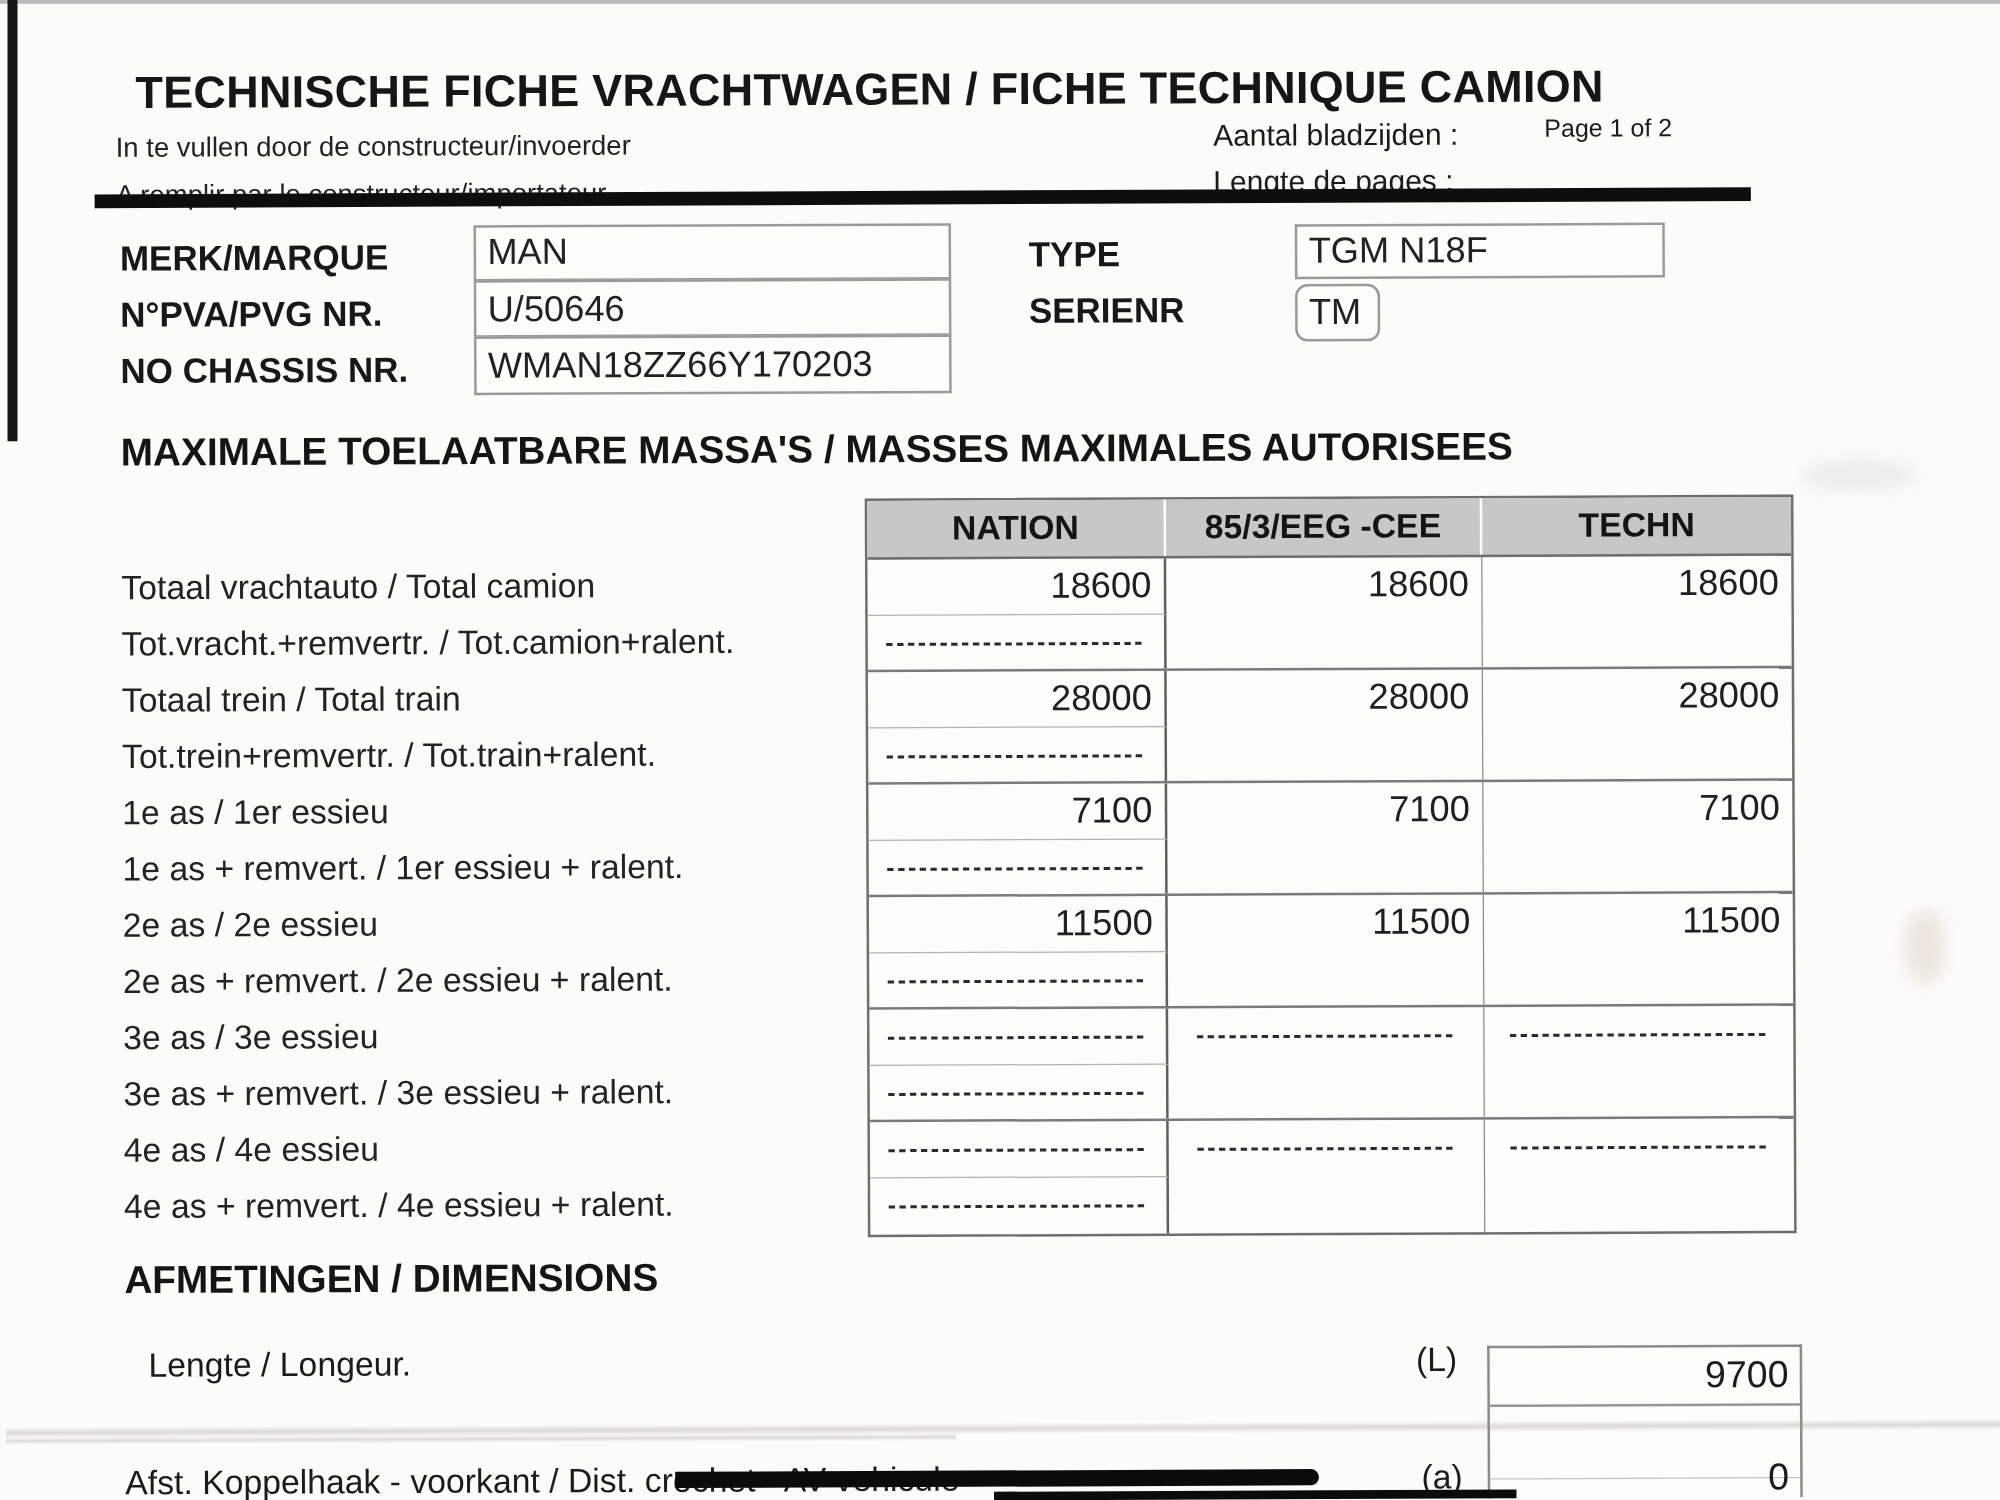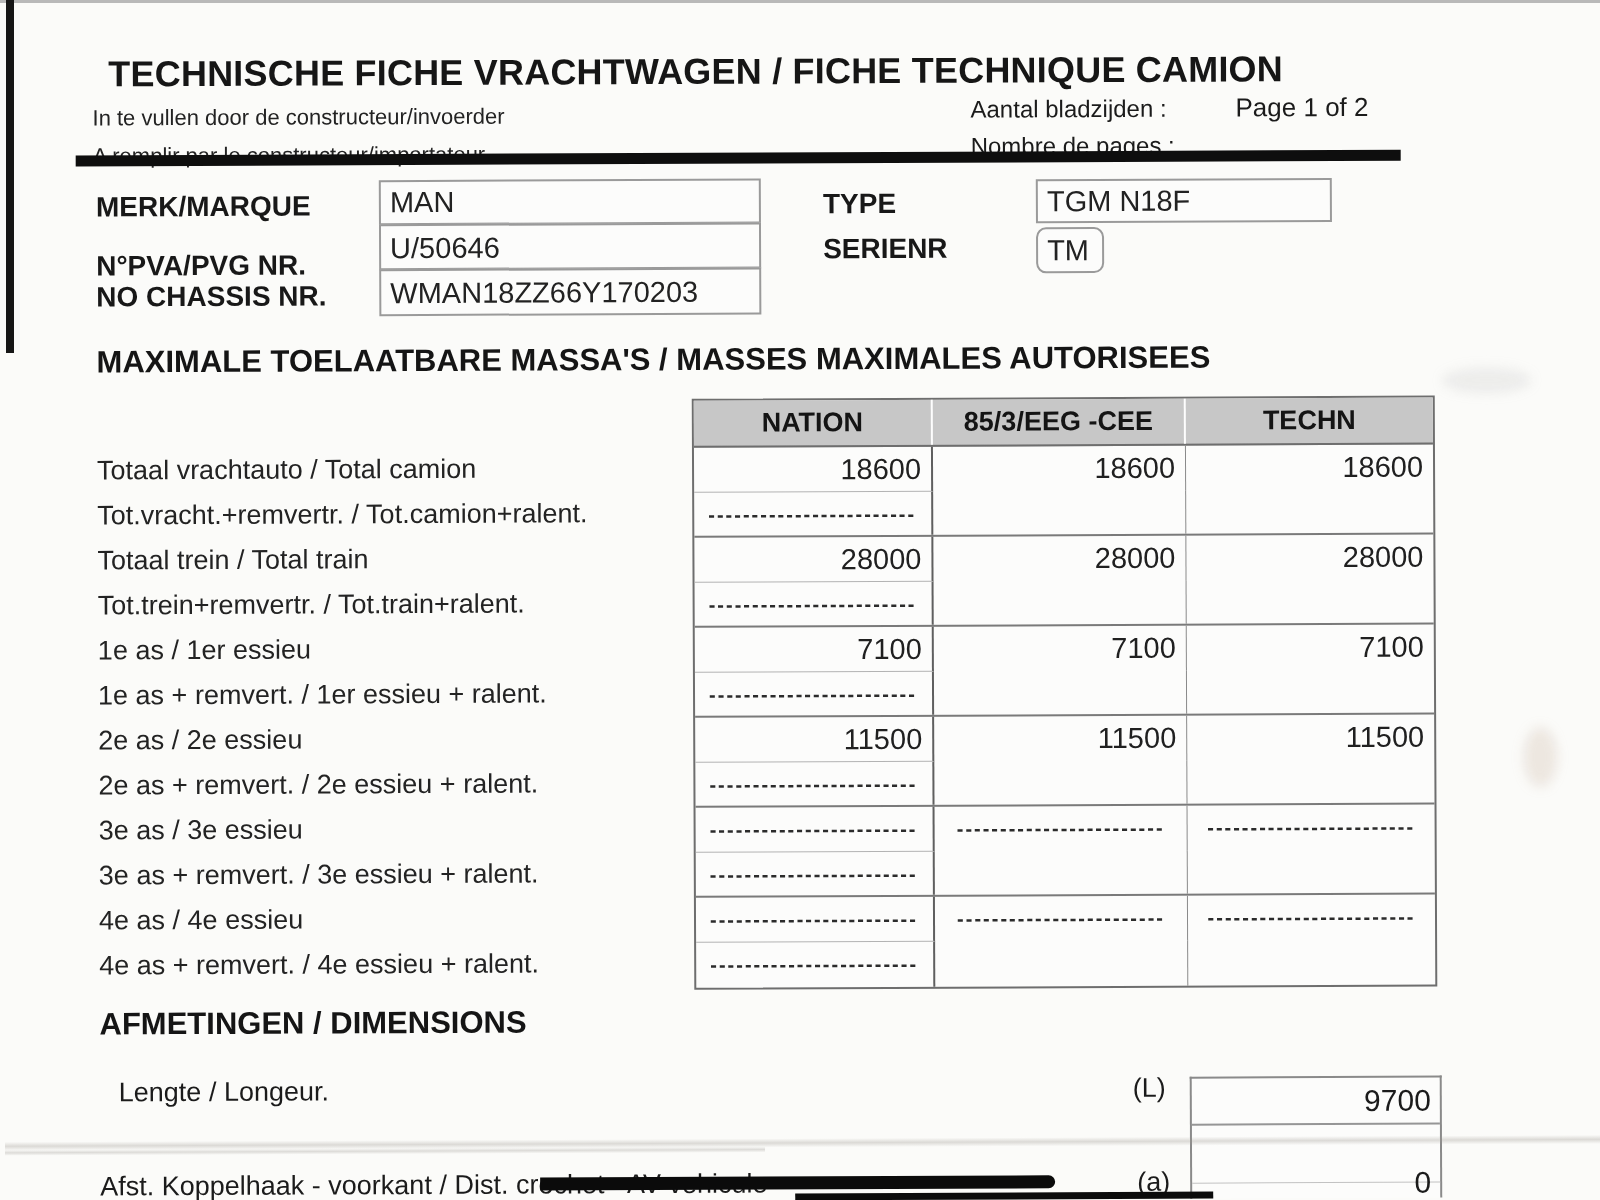--- a/index.html
+++ b/index.html
@@ -17,26 +17,26 @@
   #left-strip{position:absolute;left:6px;top:0;width:8px;height:353px;background:#161616;}
 
   
   #doc-title{left:108px;top:50px;font-size:36px;font-weight:700;letter-spacing:.2px;color:#161616;}
   .subtitle{left:92px;font-size:22px;color:#232323;}
   #subtitle-nl{top:102px;}
   #subtitle-fr{top:140px;}
   .pages-label{left:970px;font-size:24px;}
   #pages-nl{top:96px;text-align:right;}
   #pages-fr{top:133px;}
-  #page-indicator{left:1235px;top:94px;font-size:26px;}
+  #page-indicator{left:1235px;top:94px;font-size:20px;}
   #head-rule{position:absolute;left:75px;top:152px;width:1325px;height:11px;background:#0e0e0e;}
 
   
   .id-label{left:95px;font-size:28px;font-weight:700;color:#181818;}
-  #merk-label{top:188px;} #pva-label{top:247px;} #chassis-label{top:278px;}
+  #merk-label{top:188px;} #pva-label{top:233px;} #chassis-label{top:278px;}
   #type-label{left:822px;top:188px;} #serienr-label{left:822px;top:233px;}
   .fbox{position:absolute;border:2px solid #9a9a9a;box-sizing:border-box;background:rgba(255,255,255,.4);}
   .fbox .v{display:block;padding-left:9px;font-size:29px;color:#222;white-space:nowrap;}
   #merk-box{left:378px;top:178px;width:382px;height:45px;} #merk-box .v{line-height:41px;}
   #pva-box{left:378px;top:222px;width:382px;height:46px;} #pva-box .v{line-height:44px;}
   #chassis-box{left:378px;top:267px;width:382px;height:47px;} #chassis-box .v{line-height:45px;}
   #type-box{left:1035px;top:180px;width:296px;height:44px;} #type-box .v{line-height:40px;}
   #serie-prefix-box{left:1035px;top:228px;width:68px;height:46px;border-radius:10px;} #serie-prefix-box .v{line-height:42px;}
   #serie-box{left:1112px;top:228px;width:196px;height:46px;} #serie-box .v{line-height:42px;}
 
@@ -92,21 +92,21 @@
 
 <div id="top-edge"></div>
 <div id="left-strip"></div>
 
 <div id="sheet">
 
   <div class="abs" id="doc-title">TECHNISCHE FICHE VRACHTWAGEN / FICHE TECHNIQUE CAMION</div>
   <div class="abs subtitle" id="subtitle-nl">In te vullen door de constructeur/invoerder</div>
   <div class="abs subtitle" id="subtitle-fr">A remplir par le constructeur/importateur</div>
   <div class="abs pages-label" id="pages-nl">Aantal bladzijden :</div>
-  <div class="abs pages-label" id="pages-fr">Nombre de pages :</div>
+  <div class="abs pages-label" id="pages-fr">Lengte de pages :</div>
   <div class="abs" id="page-indicator">Page 1 of 2</div>
   <div id="head-rule"></div>
 
   <div class="abs id-label" id="merk-label">MERK/MARQUE</div>
   <div class="abs id-label" id="pva-label">N°PVA/PVG NR.</div>
   <div class="abs id-label" id="chassis-label">NO CHASSIS NR.</div>
   <div class="fbox" id="merk-box">
     <span class="v">MAN</span>
     </div>
   <div class="fbox" id="pva-box">

